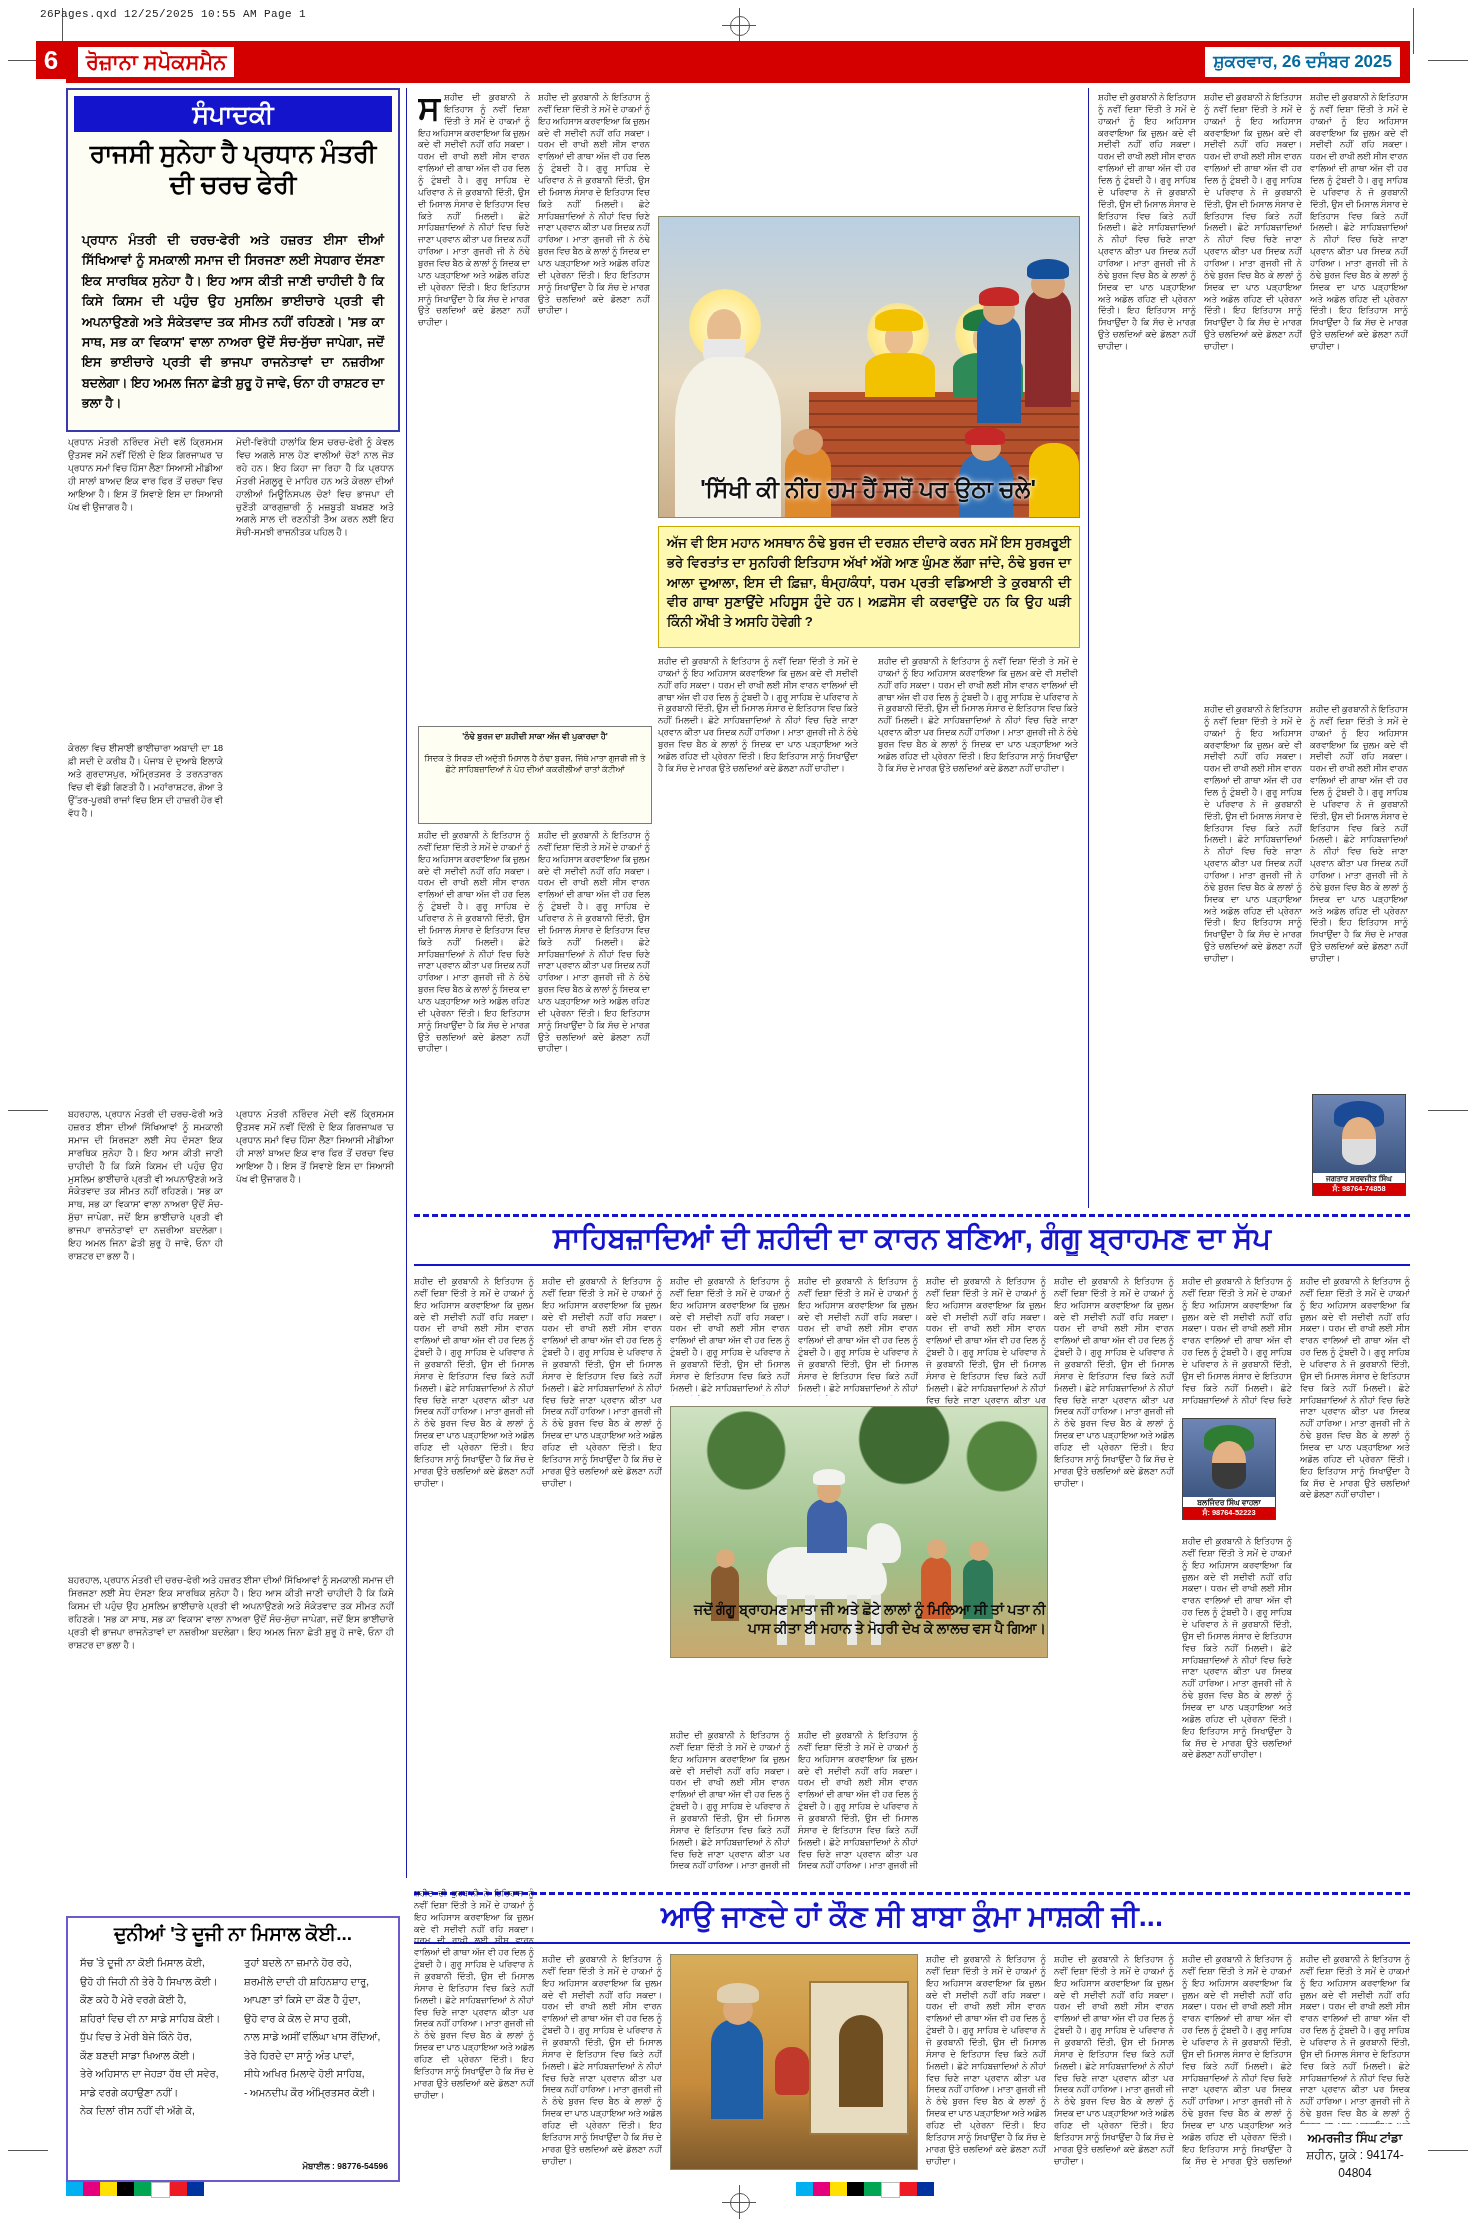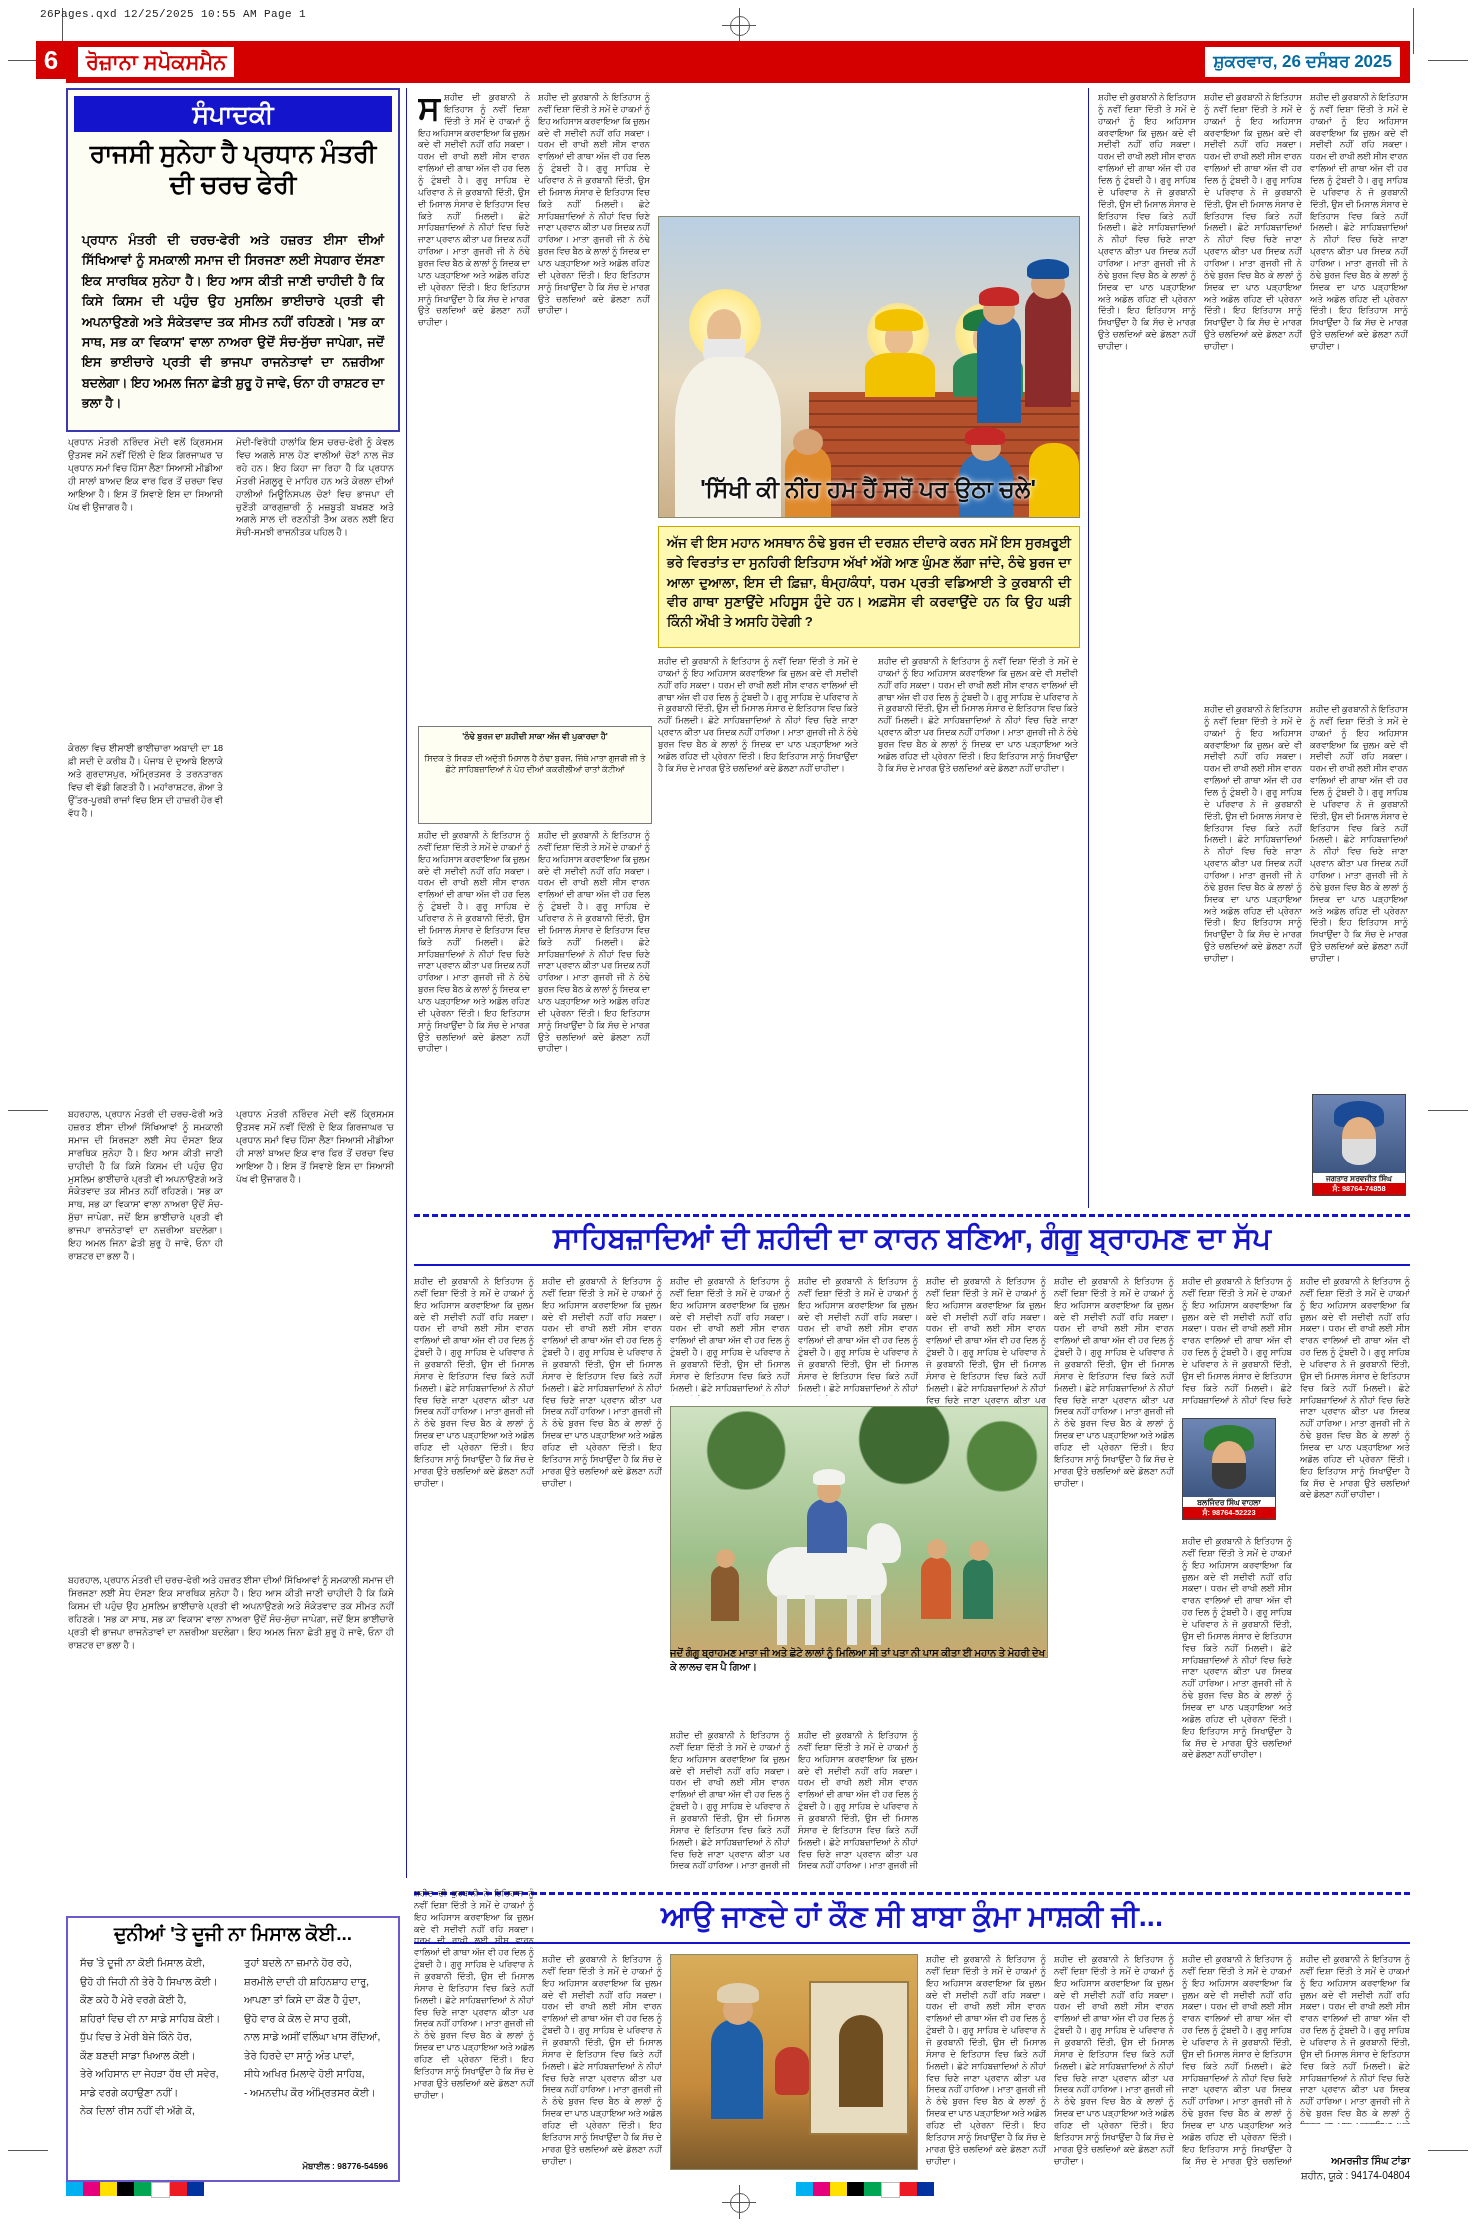--- a/index.html
+++ b/index.html
@@ -93,21 +93,21 @@
            background:#fff;}
   .poemhead{position:absolute;left:6px;top:5px;width:318px;text-align:center;font-size:19px;
             font-weight:bold;color:#000;}
   .poemcol{position:absolute;font-size:10px;line-height:1.85;color:#111;}
   .poemsign{position:absolute;right:10px;bottom:8px;font-size:8.6px;font-weight:bold;color:#111;}
 
   
   .colorbar{position:absolute;display:flex;}
   .colorbar i{display:block;width:17px;height:14px;}
 
-  .ftnote{position:absolute;font-size:10px;color:#111;text-align:right;line-height:1.45;margin-top:24px;}
+  .ftnote{position:absolute;font-size:12px;color:#111;text-align:center;line-height:1.45;}
 </style>
 </head>
 <body>
 
 <div class="reg-mark" style="left:722px;top:8px;">
     <span class="reg-circ"></span>
   </div>
 <div class="reg-mark" style="left:722px;top:2185px;">
     <span class="reg-circ"></span>
   </div>
@@ -248,21 +248,21 @@
     <div style="position:absolute;left:146px;top:72px;width:24px;height:24px;border-radius:50%;background:#dcab7c;"></div>
     <div style="position:absolute;left:142px;top:62px;width:32px;height:16px;border-radius:50% 50% 20% 20%;background:#f2f2ee;"></div>
 
     <div style="position:absolute;left:250px;top:150px;width:30px;height:62px;background:#cf5d2e;border-radius:14px 14px 0 0;"></div>
     <div style="position:absolute;left:256px;top:132px;width:20px;height:20px;border-radius:50%;background:#dcab7c;"></div>
     <div style="position:absolute;left:292px;top:152px;width:30px;height:60px;background:#2f7a58;border-radius:14px 14px 0 0;"></div>
     <div style="position:absolute;left:298px;top:134px;width:20px;height:20px;border-radius:50%;background:#dcab7c;"></div>
     <div style="position:absolute;left:40px;top:158px;width:28px;height:56px;background:#8a5b2f;border-radius:13px 13px 0 0;"></div>
     <div style="position:absolute;left:45px;top:142px;width:19px;height:19px;border-radius:50%;background:#dcab7c;"></div>
   </div>
-  <div class="col tight" style="left:634px;top:1610px;width:376px;height:60px;text-align:left;font-weight:bold;font-size:10px;">ਜਦੋਂ ਗੰਗੂ ਬ੍ਰਾਹਮਣ ਮਾਤਾ ਜੀ ਅਤੇ ਛੋਟੇ ਲਾਲਾਂ ਨੂੰ ਮਿਲਿਆ ਸੀ ਤਾਂ ਪਤਾ ਨੀ ਪਾਸ ਕੀਤਾ ਈ ਮਹਾਨ ਤੇ ਮੋਹਰੀ ਦੇਖ ਕੇ ਲਾਲਚ ਵਸ ਪੈ ਗਿਆ।</div>
+  <div class="col tight" style="left:634px;top:1564px;width:376px;height:60px;text-align:right;font-weight:bold;font-size:14px;">ਜਦੋਂ ਗੰਗੂ ਬ੍ਰਾਹਮਣ ਮਾਤਾ ਜੀ ਅਤੇ ਛੋਟੇ ਲਾਲਾਂ ਨੂੰ ਮਿਲਿਆ ਸੀ ਤਾਂ ਪਤਾ ਨੀ ਪਾਸ ਕੀਤਾ ਈ ਮਹਾਨ ਤੇ ਮੋਹਰੀ ਦੇਖ ਕੇ ਲਾਲਚ ਵਸ ਪੈ ਗਿਆ।</div>
   <div class="col tight" style="left:634px;top:1694px;width:120px;height:140px;">ਸ਼ਹੀਦ ਦੀ ਕੁਰਬਾਨੀ ਨੇ ਇਤਿਹਾਸ ਨੂੰ ਨਵੀਂ ਦਿਸ਼ਾ ਦਿੱਤੀ ਤੇ ਸਮੇਂ ਦੇ ਹਾਕਮਾਂ ਨੂੰ ਇਹ ਅਹਿਸਾਸ ਕਰਵਾਇਆ ਕਿ ਜ਼ੁਲਮ ਕਦੇ ਵੀ ਸਦੀਵੀ ਨਹੀਂ ਰਹਿ ਸਕਦਾ। ਧਰਮ ਦੀ ਰਾਖੀ ਲਈ ਸੀਸ ਵਾਰਨ ਵਾਲਿਆਂ ਦੀ ਗਾਥਾ ਅੱਜ ਵੀ ਹਰ ਦਿਲ ਨੂੰ ਟੁੰਬਦੀ ਹੈ। ਗੁਰੂ ਸਾਹਿਬ ਦੇ ਪਰਿਵਾਰ ਨੇ ਜੋ ਕੁਰਬਾਨੀ ਦਿੱਤੀ, ਉਸ ਦੀ ਮਿਸਾਲ ਸੰਸਾਰ ਦੇ ਇਤਿਹਾਸ ਵਿਚ ਕਿਤੇ ਨਹੀਂ ਮਿਲਦੀ। ਛੋਟੇ ਸਾਹਿਬਜ਼ਾਦਿਆਂ ਨੇ ਨੀਹਾਂ ਵਿਚ ਚਿਣੇ ਜਾਣਾ ਪ੍ਰਵਾਨ ਕੀਤਾ ਪਰ ਸਿਦਕ ਨਹੀਂ ਹਾਰਿਆ। ਮਾਤਾ ਗੁਜਰੀ ਜੀ ਨੇ ਠੰਢੇ ਬੁਰਜ ਵਿਚ ਬੈਠ ਕੇ ਲਾਲਾਂ ਨੂੰ ਸਿਦਕ ਦਾ ਪਾਠ ਪੜ੍ਹਾਇਆ ਅਤੇ ਅਡੋਲ ਰਹਿਣ ਦੀ ਪ੍ਰੇਰਨਾ ਦਿੱਤੀ। ਇਹ ਇਤਿਹਾਸ ਸਾਨੂੰ ਸਿਖਾਉਂਦਾ ਹੈ ਕਿ ਸੱਚ ਦੇ ਮਾਰਗ ਉਤੇ ਚਲਦਿਆਂ ਕਦੇ ਡੋਲਣਾ ਨਹੀਂ ਚਾਹੀਦਾ।</div>
   <div class="col tight" style="left:762px;top:1694px;width:120px;height:140px;">ਸ਼ਹੀਦ ਦੀ ਕੁਰਬਾਨੀ ਨੇ ਇਤਿਹਾਸ ਨੂੰ ਨਵੀਂ ਦਿਸ਼ਾ ਦਿੱਤੀ ਤੇ ਸਮੇਂ ਦੇ ਹਾਕਮਾਂ ਨੂੰ ਇਹ ਅਹਿਸਾਸ ਕਰਵਾਇਆ ਕਿ ਜ਼ੁਲਮ ਕਦੇ ਵੀ ਸਦੀਵੀ ਨਹੀਂ ਰਹਿ ਸਕਦਾ। ਧਰਮ ਦੀ ਰਾਖੀ ਲਈ ਸੀਸ ਵਾਰਨ ਵਾਲਿਆਂ ਦੀ ਗਾਥਾ ਅੱਜ ਵੀ ਹਰ ਦਿਲ ਨੂੰ ਟੁੰਬਦੀ ਹੈ। ਗੁਰੂ ਸਾਹਿਬ ਦੇ ਪਰਿਵਾਰ ਨੇ ਜੋ ਕੁਰਬਾਨੀ ਦਿੱਤੀ, ਉਸ ਦੀ ਮਿਸਾਲ ਸੰਸਾਰ ਦੇ ਇਤਿਹਾਸ ਵਿਚ ਕਿਤੇ ਨਹੀਂ ਮਿਲਦੀ। ਛੋਟੇ ਸਾਹਿਬਜ਼ਾਦਿਆਂ ਨੇ ਨੀਹਾਂ ਵਿਚ ਚਿਣੇ ਜਾਣਾ ਪ੍ਰਵਾਨ ਕੀਤਾ ਪਰ ਸਿਦਕ ਨਹੀਂ ਹਾਰਿਆ। ਮਾਤਾ ਗੁਜਰੀ ਜੀ ਨੇ ਠੰਢੇ ਬੁਰਜ ਵਿਚ ਬੈਠ ਕੇ ਲਾਲਾਂ ਨੂੰ ਸਿਦਕ ਦਾ ਪਾਠ ਪੜ੍ਹਾਇਆ ਅਤੇ ਅਡੋਲ ਰਹਿਣ ਦੀ ਪ੍ਰੇਰਨਾ ਦਿੱਤੀ। ਇਹ ਇਤਿਹਾਸ ਸਾਨੂੰ ਸਿਖਾਉਂਦਾ ਹੈ ਕਿ ਸੱਚ ਦੇ ਮਾਰਗ ਉਤੇ ਚਲਦਿਆਂ ਕਦੇ ਡੋਲਣਾ ਨਹੀਂ ਚਾਹੀਦਾ।</div>
 
   <div class="authcard" style="left:1146px;top:1382px;">
     <div class="ph">
       <div class="face">
         <div class="turb" style="background:#2e7d32;"></div>
         <div class="head"></div>
         <div class="beard" style="background:#3a3a3a;"></div>
 

